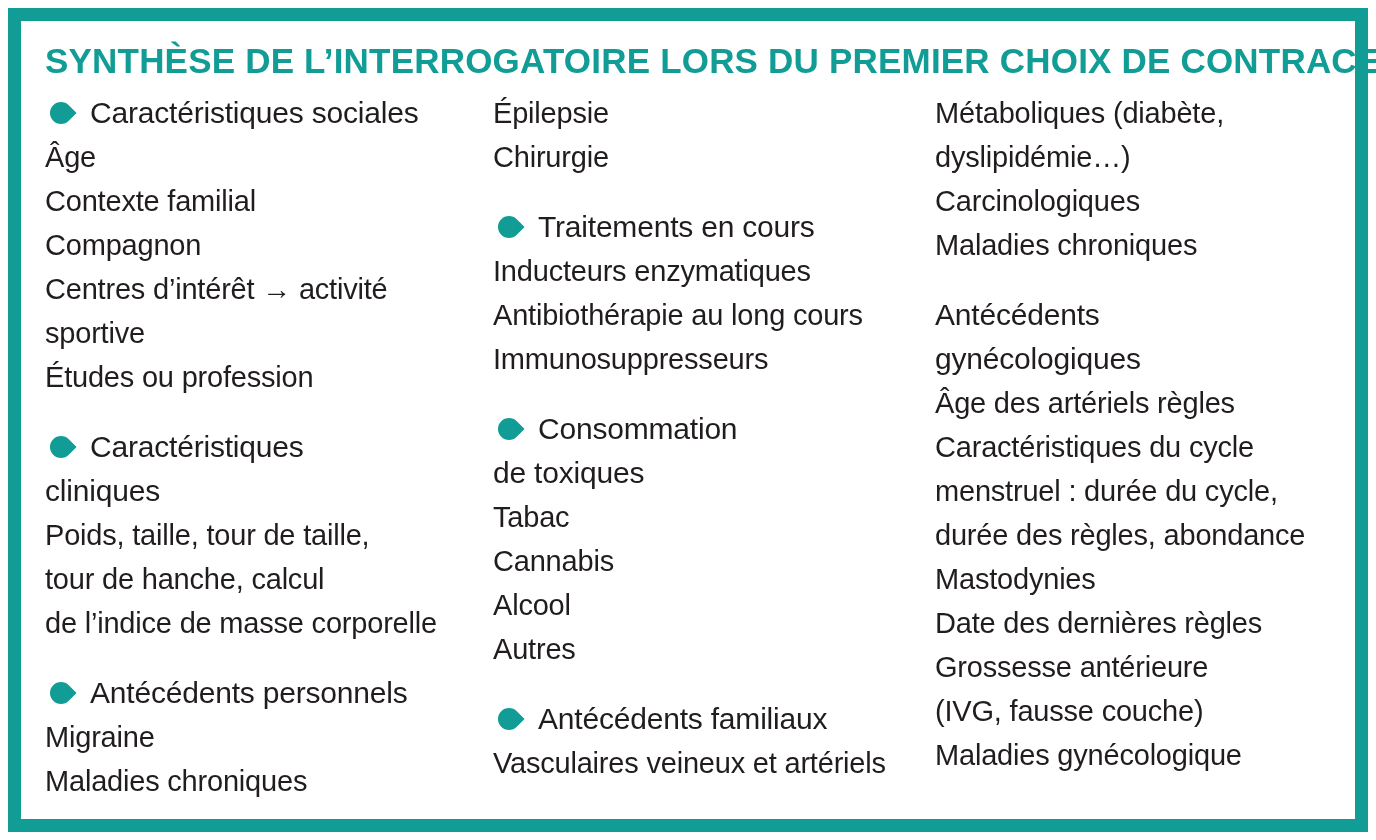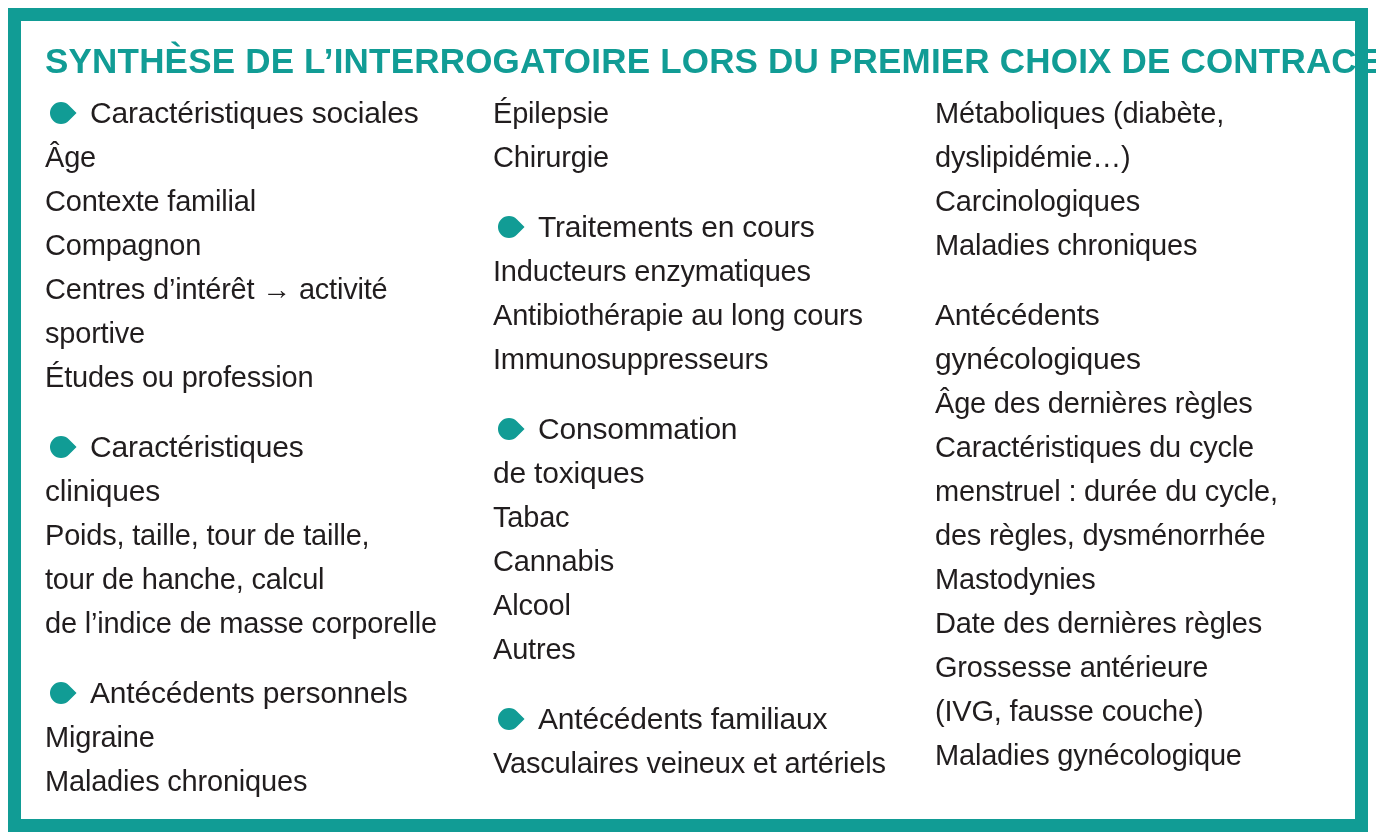--- a/index.html
+++ b/index.html
@@ -108,24 +108,24 @@
         </div>
       <div class="col">
           <div class="block items">
             <div class="iline">Métaboliques (diabète,</div>
             <div class="iline">dyslipidémie…)</div>
             <div class="iline">Carcinologiques</div>
             <div class="iline">Maladies chroniques</div>
           </div>
           <div class="block heading"><span class="hline">Antécédents</span><br><span class="hline">gynécologiques</span></div>
           <div class="block items">
-            <div class="iline">Âge des dernières règles</div>
+            <div class="iline">Âge des artériels règles</div>
             <div class="iline">Caractéristiques du cycle</div>
             <div class="iline">menstruel : durée du cycle,</div>
-            <div class="iline">des règles, dysménorrhée</div>
+            <div class="iline">durée des règles, abondance</div>
             <div class="iline">Mastodynies</div>
             <div class="iline">Date des dernières règles</div>
             <div class="iline">Grossesse antérieure</div>
             <div class="iline">(IVG, fausse couche)</div>
             <div class="iline">Maladies gynécologique</div>
           </div>
         </div>
     </div>
   </div>
 </div>

